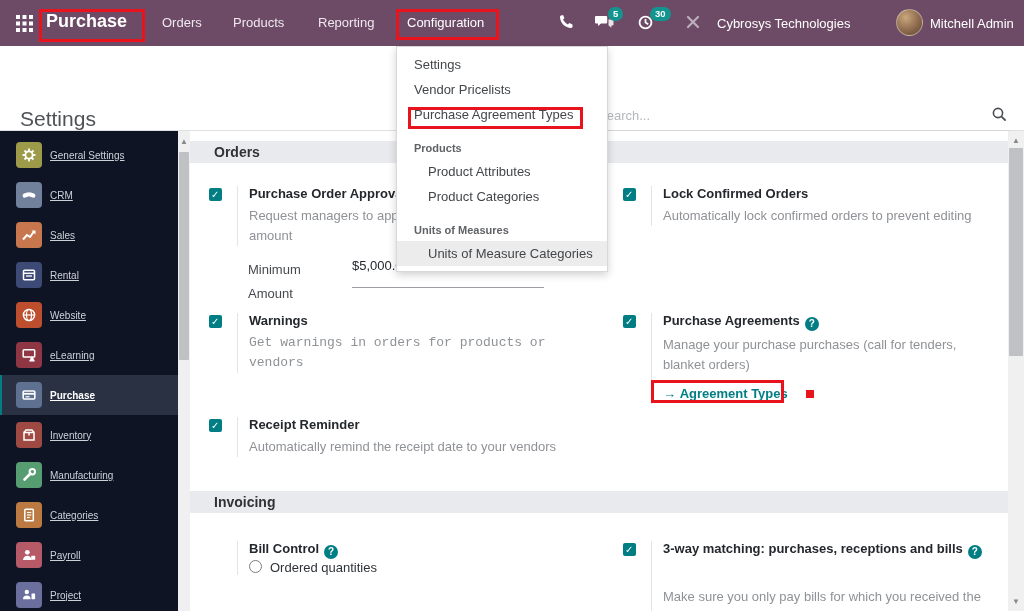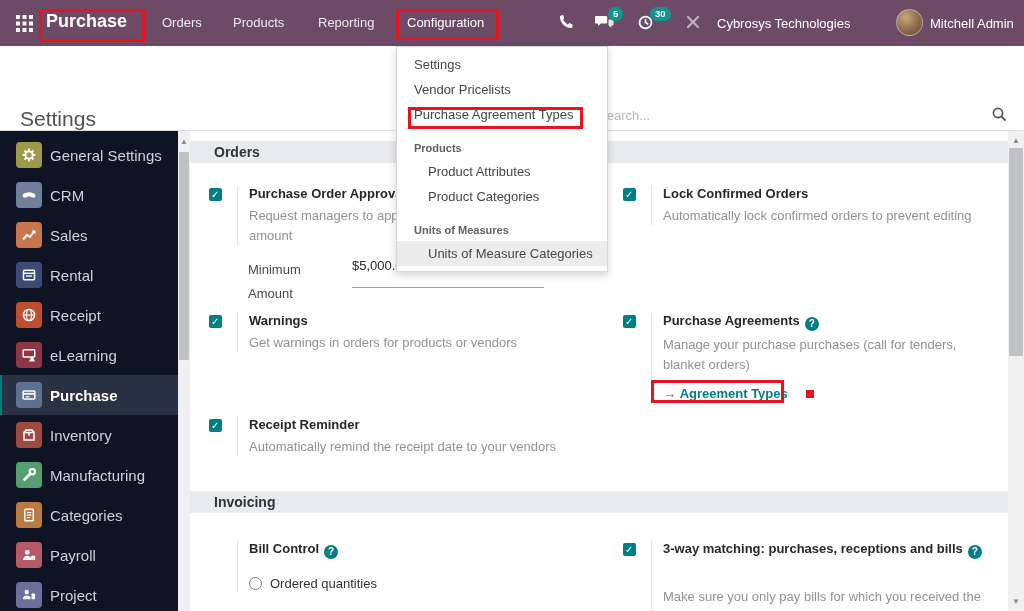--- a/index.html
+++ b/index.html
@@ -36,21 +36,21 @@
   .search-input { width:385px; height:26px; border:none; outline:none; font-size:13px; color:#333;
                   font-family:"Liberation Sans", sans-serif; }
   .search-input::placeholder { color:#b4b7bc; }
   .mag-icon { position:absolute; right:2px; top:4px; width:17px; height:17px; cursor:pointer; }
 
   
   .sidebar { position:absolute; left:0; top:131px; width:178px; height:480px; background:#0e1424; padding-top:4px; }
   .side-item { position:relative; height:40px; display:flex; align-items:center; cursor:pointer; }
   .side-item.sel { background:#2a3143; box-shadow:inset 2px 0 0 #017e84; }
   .app-icon { width:26px; height:26px; border-radius:4px; margin-left:16px; display:flex; align-items:center; justify-content:center; flex:none; }
-  .side-label { margin-left:8px; color:#ced1d8; font-size:15px; white-space:nowrap; }
+  .side-label { margin-left:8px; color:#ced1d8; font-size:10px; white-space:nowrap;text-decoration:underline; }
   .side-item.sel .side-label { color:#fff; font-weight:700; }
   .ai-gear{background:#9d9b49;} .ai-crm{background:#71809b;} .ai-sales{background:#c7764d;}
   .ai-rental{background:#3d4a75;} .ai-web{background:#bd4f2e;} .ai-elearn{background:#8e3644;}
   .ai-purch{background:#5f7191;} .ai-inv{background:#9e4a43;} .ai-manuf{background:#569d71;}
   .ai-acct{background:#bb7a41;} .ai-payr{background:#b55a66;} .ai-proj{background:#6b6f9d;}
 
   
   .vscroll { position:absolute; top:131px; height:480px; background:#f0f0f1; }
   .sb-side { left:178px; width:12px; }
   .sb-main { left:1008px; width:16px; }
@@ -72,21 +72,21 @@
   .desc { margin-top:4px; font-size:13px; color:#8f9296; line-height:20px; }
   .help { display:inline-block; width:14px; height:14px; background:#017e84; color:#fff; border-radius:50%;
           font-size:10px; font-weight:700; text-align:center; line-height:14px; margin-left:5px; vertical-align:-2px; }
   .help::after{content:"?";}
   .min-block { position:absolute; left:39px; top:72px; width:320px; }
   .min-label { position:absolute; left:0; top:0; width:78px; font-size:13px; color:#46494e; line-height:24px; }
   .min-value { position:absolute; left:104px; top:0; width:192px; height:30px; font-size:13px; color:#24282d;
                border-bottom:1px solid #9b9ea2; cursor:text; }
   .link-row { margin-top:9px; font-size:13px; font-weight:700; color:#017e84; cursor:pointer; line-height:20px; }
   .link-row::before{content:"\2192\00a0"; font-weight:700;}
-  .radio-row { margin-top:17px; display:flex; align-items:center; }
+  .radio-row { margin-top:1px; display:flex; }
   .radio { width:13px; height:13px; border:1.5px solid #7a7d81; border-radius:50%; background:#fff; cursor:pointer; flex:none; }
   .radio-label { margin-left:8px; font-size:13px; color:#2f3338; }
 
   
   .dropdown { position:absolute; left:396px; top:46px; width:212px; background:#fff; border:1px solid #d8d8d8;
               box-shadow:0 3px 8px rgba(0,0,0,.18); padding:5px 0 5px 0; z-index:50; }
   .dd-item { height:25px; line-height:25px; padding-left:17px; font-size:13px; color:#43464a; cursor:pointer; white-space:nowrap; }
   .dd-sub { padding-left:31px; }
   .dd-hover { background:#ececec; }
   .dd-header { height:22px; line-height:22px; margin-top:10px; padding-left:17px; font-size:11px; font-weight:700; color:#5f6266; }
@@ -224,21 +224,21 @@
       <span class="side-label">Rental</span>
     </div>
     <div class="side-item">
       <span class="app-icon ai-web">
         <svg width="16" height="16" viewBox="0 0 16 16">
             <circle cx="8" cy="8" r="5.6" fill="none" stroke="#fff" stroke-width="1.5"></circle>
             <ellipse cx="8" cy="8" rx="2.5" ry="5.6" fill="none" stroke="#fff" stroke-width="1.2"></ellipse>
             <line x1="2.4" y1="8" x2="13.6" y2="8" stroke="#fff" stroke-width="1.2"></line>
           </svg>
       </span>
-      <span class="side-label">Receipt</span>
+      <span class="side-label">Website</span>
     </div>
     <div class="side-item">
       <span class="app-icon ai-elearn">
         <svg width="16" height="16" viewBox="0 0 16 16">
             <rect x="2.2" y="2.8" width="11.5" height="7.2" rx="0.8" fill="none" stroke="#fff" stroke-width="1.5"></rect>
             <circle cx="11" cy="11.6" r="1.6" fill="#fff"></circle>
             <path d="M8.3,14.5 a2.7,2.7 0 0 1 5.4,0 z" fill="#fff"></path>
           </svg>
       </span>
       <span class="side-label">eLearning</span>
@@ -332,21 +332,21 @@
     <div class="sbody">
       <div class="stitle">Lock Confirmed Orders</div>
       <div class="desc" style="width:360px;">Automatically lock confirmed orders to prevent editing</div>
     </div>
   </div>
 
   <div class="setting" style="left:209px; top:313px; width:400px;">
     <span class="cb"></span>
     <div class="sbody">
       <div class="stitle">Warnings</div>
-      <div class="desc" style="width:340px;">Get warnings in orders for products or vendors</div>
+      <div class="desc" style="width:340px;font-family:Liberation Mono, monospace;">Get warnings in orders for products or vendors</div>
     </div>
   </div>
 
   <div class="setting" style="left:623px; top:313px; width:385px;">
     <span class="cb"></span>
     <div class="sbody">
       <div class="stitle"><span>Purchase Agreements</span><span class="help"></span></div>
       <div class="desc" style="width:310px;">Manage your purchase purchases (call for tenders, blanket orders)</div>
       <div class="link-row">Agreement Types</div>
     </div>

